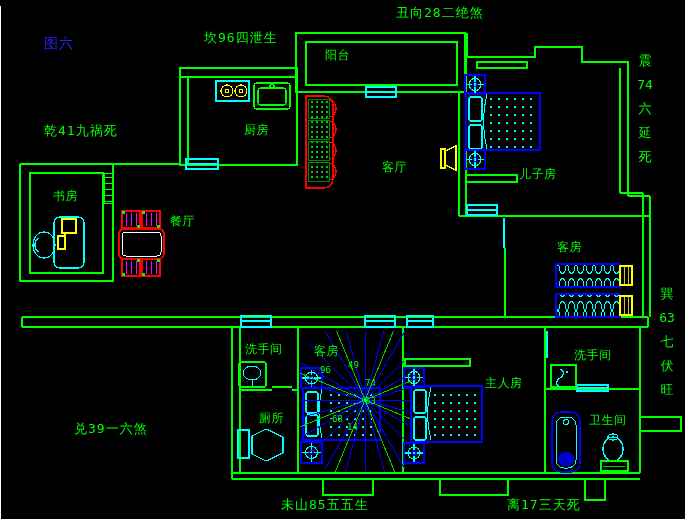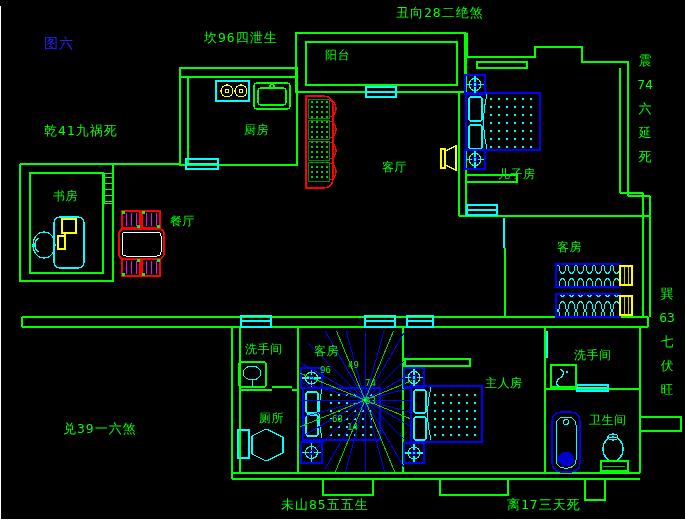--- a/index.html
+++ b/index.html
@@ -281,21 +281,21 @@
           <rect x="601" y="461" width="27" height="10" fill="none" stroke="#00FF00" stroke-width="1.2"></rect>
           <path d="M603,466 H625" stroke="#00FF00" stroke-width="0.8"></path>
         </g>
     </g>
   </svg>
 
   <span class="lbl fig" style="left:44px;top:36px">图六</span>
   <span class="lbl" style="left:204px;top:31px">坎96四泄生</span>
   <span class="lbl" style="left:396px;top:6px">丑向28二绝煞</span>
   <span class="lbl" style="left:44px;top:124px">乾41九祸死</span>
-  <span class="lbl" style="left:63px;top:422px">兑39一六煞</span>
+  <span class="lbl" style="left:74px;top:422px">兑39一六煞</span>
   <span class="lbl" style="left:281px;top:498px">未山85五五生</span>
   <span class="lbl" style="left:507px;top:498px">离17三天死</span>
 
   <div class="vcol" style="left:633px;top:54px">
     <span>震</span>
     <span>74</span>
     <span>六</span>
     <span>延</span>
     <span>死</span>
   </div>
@@ -303,21 +303,21 @@
     <span>巽</span>
     <span>63</span>
     <span>七</span>
     <span>伏</span>
     <span>旺</span>
   </div>
 
   <span class="lbl room" style="left:325px;top:49px">阳台</span>
   <span class="lbl room" style="left:244px;top:124px">厨房</span>
   <span class="lbl room" style="left:382px;top:161px">客厅</span>
-  <span class="lbl room" style="left:498px;top:168px">儿子房</span>
+  <span class="lbl room" style="left:519px;top:168px">儿子房</span>
   <span class="lbl room" style="left:53px;top:190px">书房</span>
   <span class="lbl room" style="left:170px;top:215px">餐厅</span>
   <span class="lbl room" style="left:557px;top:241px">客房</span>
   <span class="lbl room" style="left:314px;top:345px">客房</span>
   <span class="lbl room" style="left:245px;top:343px">洗手间</span>
   <span class="lbl room" style="left:259px;top:412px">厕所</span>
   <span class="lbl room" style="left:485px;top:377px">主人房</span>
   <span class="lbl room" style="left:574px;top:349px">洗手间</span>
   <span class="lbl room" style="left:589px;top:414px">卫生间</span>
 

